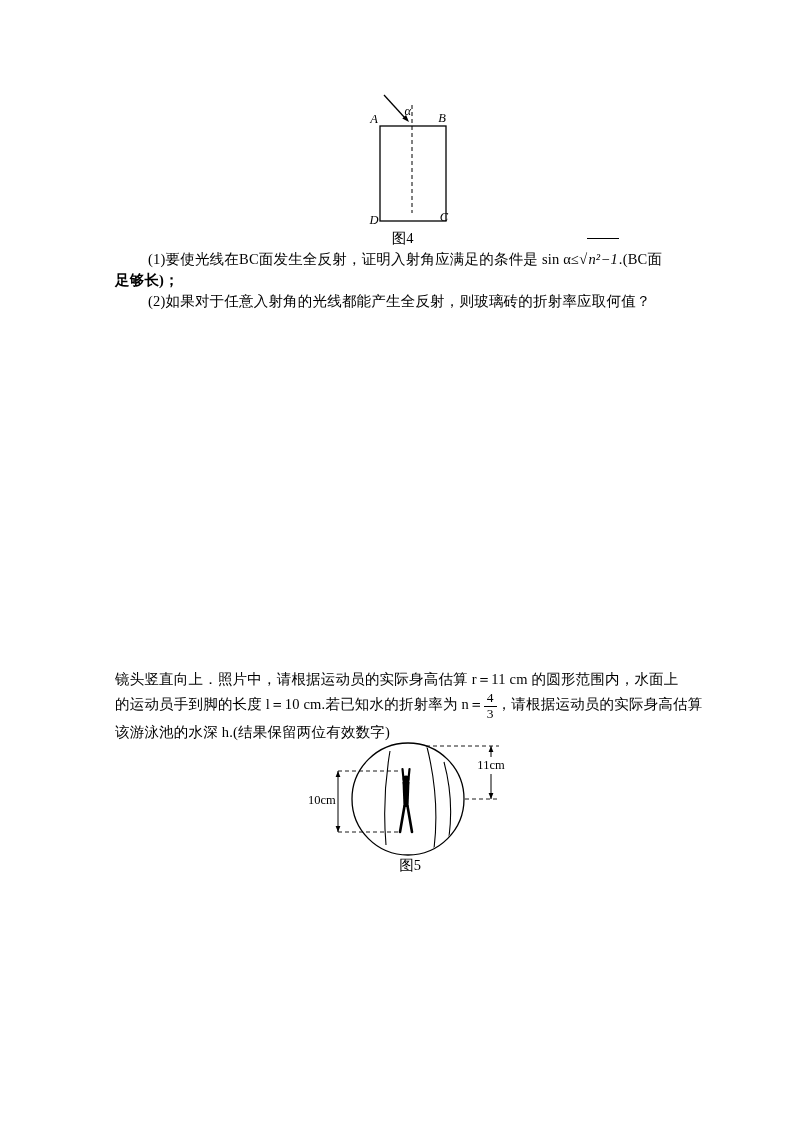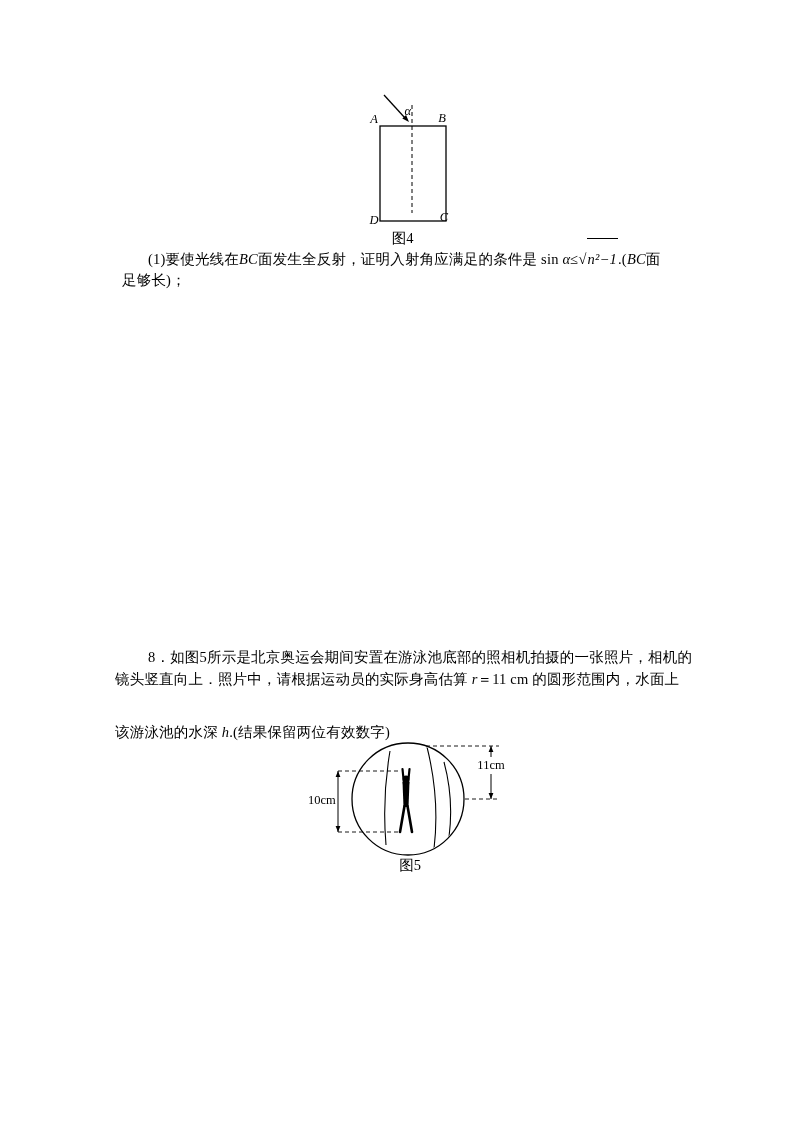--- a/index.html
+++ b/index.html
@@ -1,20 +1,20 @@
 <!DOCTYPE html>
 <html><head>
 <meta charset="utf-8">
 <style>
   html,body{margin:0;padding:0;background:#ffffff;}
   .page{position:relative;width:794px;height:1123px;background:#fff;color:#000;
         font-family:"Liberation Serif",serif;overflow:hidden;}
   .abs{position:absolute;}
   .txt{position:absolute;font-size:14.5px;line-height:21px;white-space:nowrap;letter-spacing:0.2px;}
-  .var{font-style:italic;}
+  .var{}
   .sqrt{display:inline-block;white-space:nowrap;}
   .sqrt .rand{border-top:1px solid #000;font-style:italic;padding:12px 1px;}
   .frac{display:inline-flex;flex-direction:column;align-items:center;line-height:1.1;
         font-size:13.5px;vertical-align:middle;position:relative;top:1px;}
   .frac .num{border-bottom:1px solid #000;padding:0 3px;}
   .caption{position:absolute;font-size:14.5px;text-align:center;font-family:Liberation Serif, serif;}
   svg{position:absolute;overflow:visible;}
   svg text{font-family:"Liberation Serif",serif;fill:#000;}
   .svglbl{font-style:italic;font-size:12.5px;}
   .dimlbl{font-size:12.5px;}
@@ -38,29 +38,35 @@
     <text x="44" y="38" text-anchor="middle" class="svglbl">A</text>
     <text x="112" y="37" text-anchor="middle" class="svglbl">B</text>
     <text x="114" y="136" text-anchor="middle" class="svglbl">C</text>
     <text x="44" y="139" text-anchor="middle" class="svglbl">D</text>
   </svg>
   <div class="caption" style="left:330px;top:229px;width:145px;">图4</div>
 
   <div class="txt" style="left:148px;top:249px;">
     <span>(1)要使光线在</span><span class="var">BC</span><span>面发生全反射，证明入射角应满足的条件是 sin </span><span class="var">α</span><span>≤</span><span class="sqrt"><span class="rad">√</span><span class="rand">n²−1</span></span><span>.(</span><span class="var">BC</span><span>面</span>
   </div>
-  <div class="txt" style="left:122px;top:270px;">
+  <div class="txt" style="left:115px;top:270px;font-weight:bold;">
     <span>足够长)；</span>
   </div>
+  <div class="txt" style="left:148px;top:291px;">
+    <span>(2)如果对于任意入射角的光线都能产生全反射，则玻璃砖的折射率应取何值？</span>
+  </div>
 
-  <div class="txt" style="left:148px;top:647px;">
-    <span>8．如图5所示是北京奥运会期间安置在游泳池底部的照相机拍摄的一张照片，相机的</span>
-  </div>
   <div class="txt" style="left:115px;top:669px;">
     <span>镜头竖直向上．照片中，请根据运动员的实际身高估算 </span><span class="var">r</span><span>＝11 cm 的圆形范围内，水面上</span>
+  </div>
+  <div class="txt" style="left:115px;top:690px;">
+    <span>的运动员手到脚的长度 </span><span class="var">l</span><span>＝10 cm.若已知水的折射率为 </span><span class="var">n</span><span>＝</span><span class="frac">
+        <span class="num">4</span>
+        <span class="den">3</span>
+      </span><span>，请根据运动员的实际身高估算</span>
   </div>
   <div class="txt" style="left:115px;top:722px;">
     <span>该游泳池的水深 </span><span class="var">h</span><span>.(结果保留两位有效数字)</span>
   </div>
 
   <svg class="abs" style="left:300px;top:738px;" width="220" height="122" viewBox="0 0 220 122">
     <defs>
       <clipPath id="circleClip">
           <circle cx="108" cy="61" r="55"></circle>
         </clipPath>

